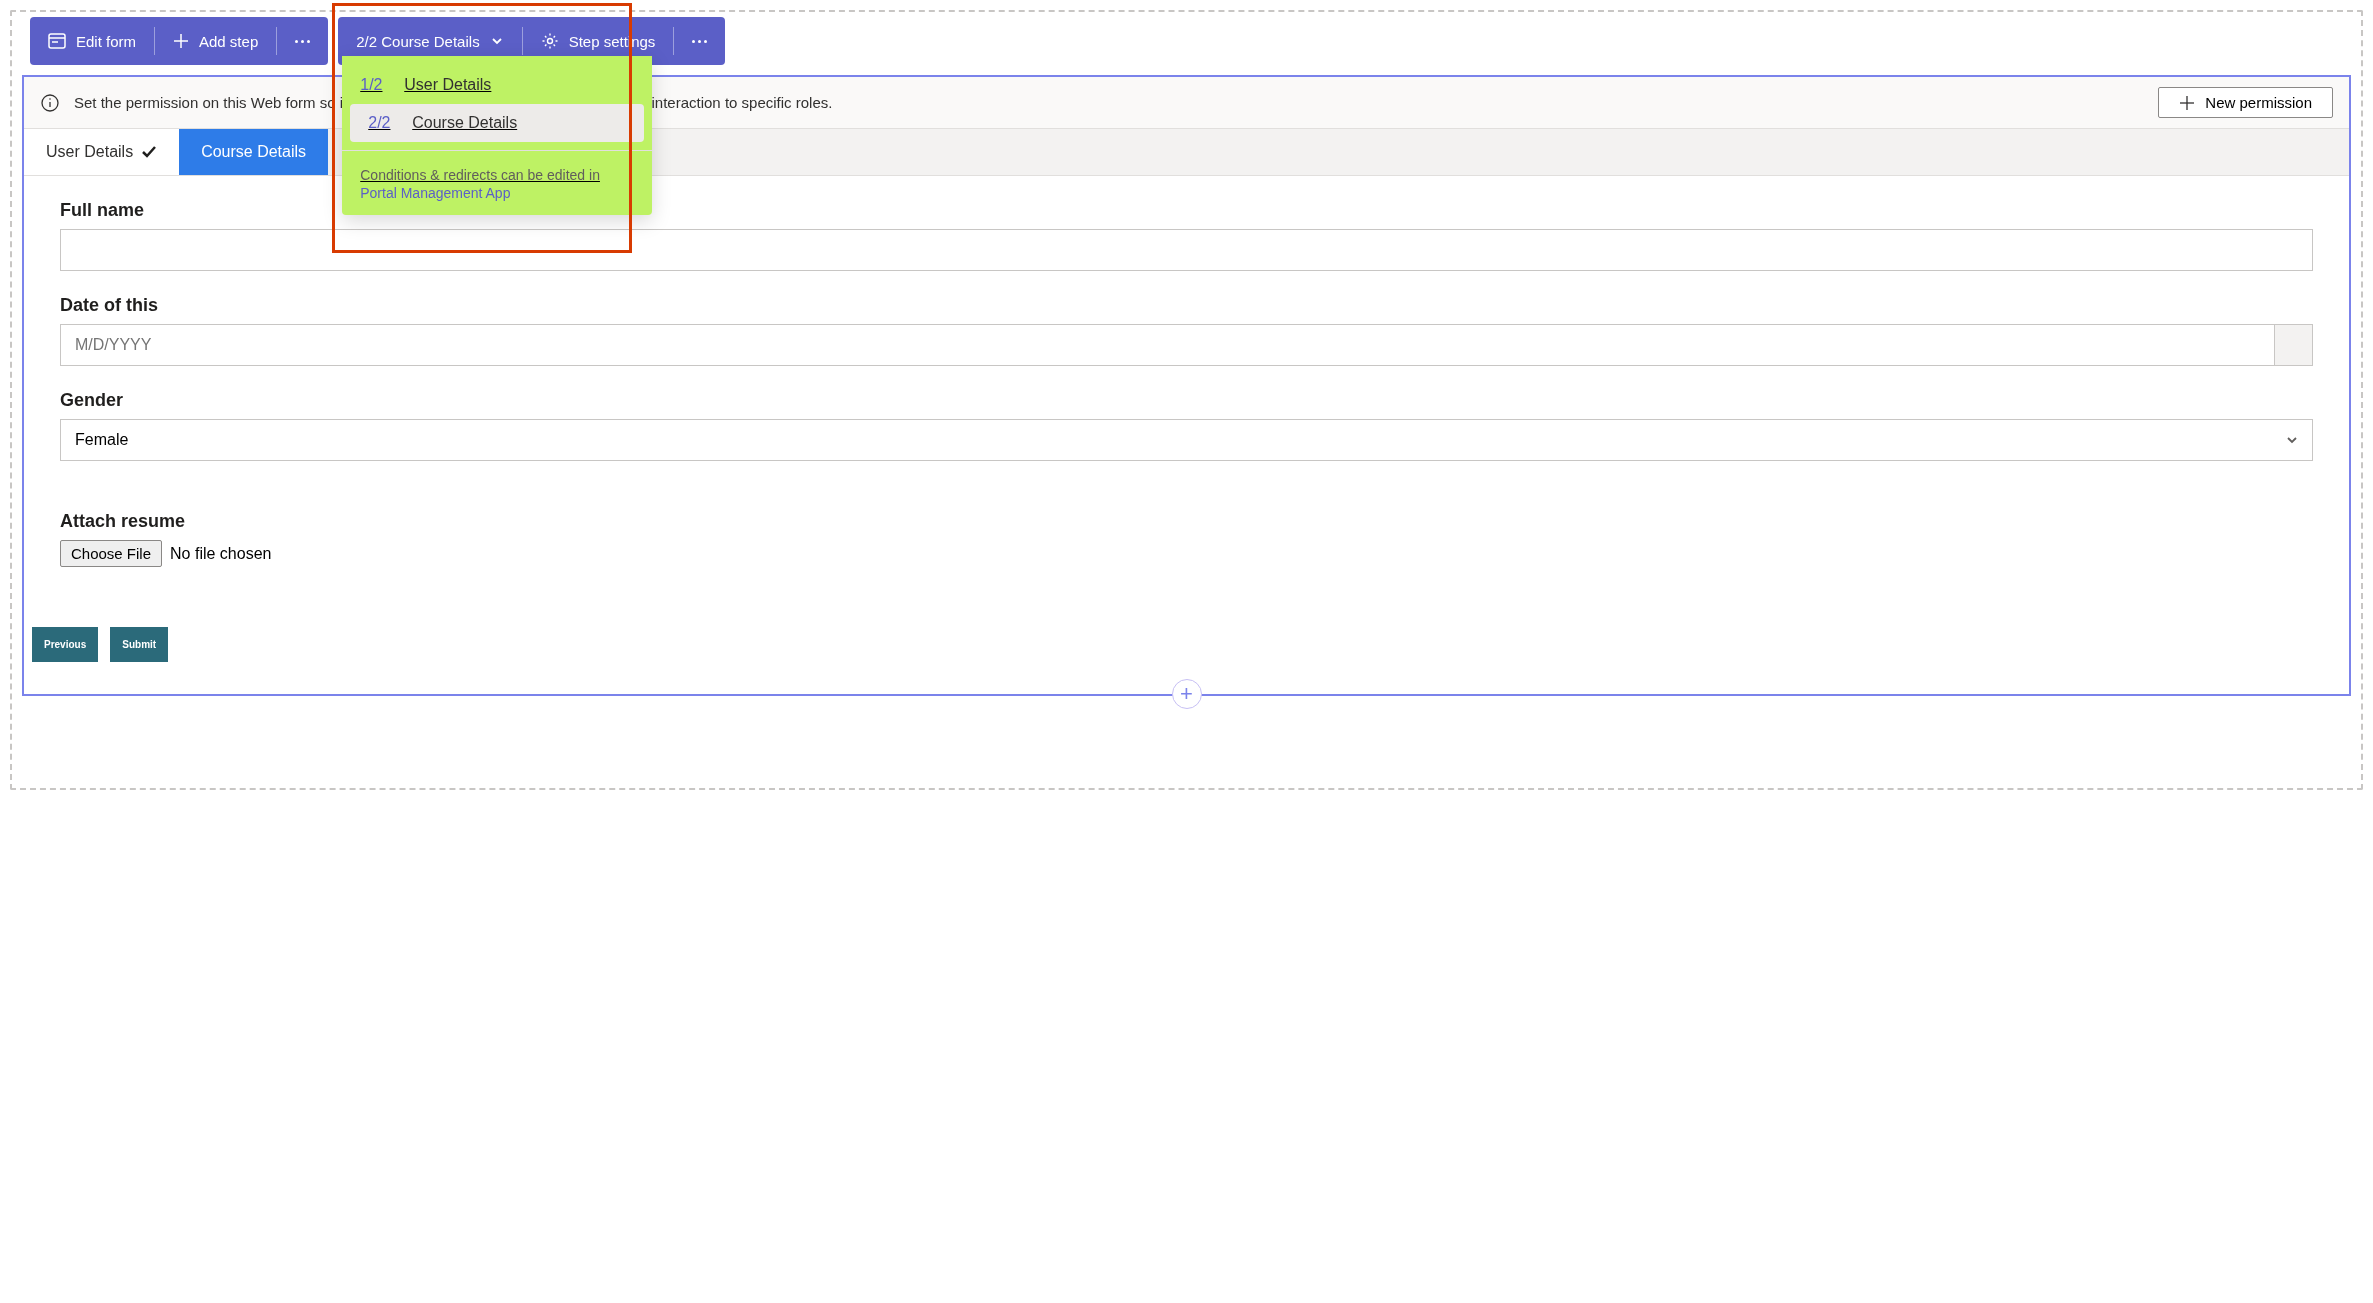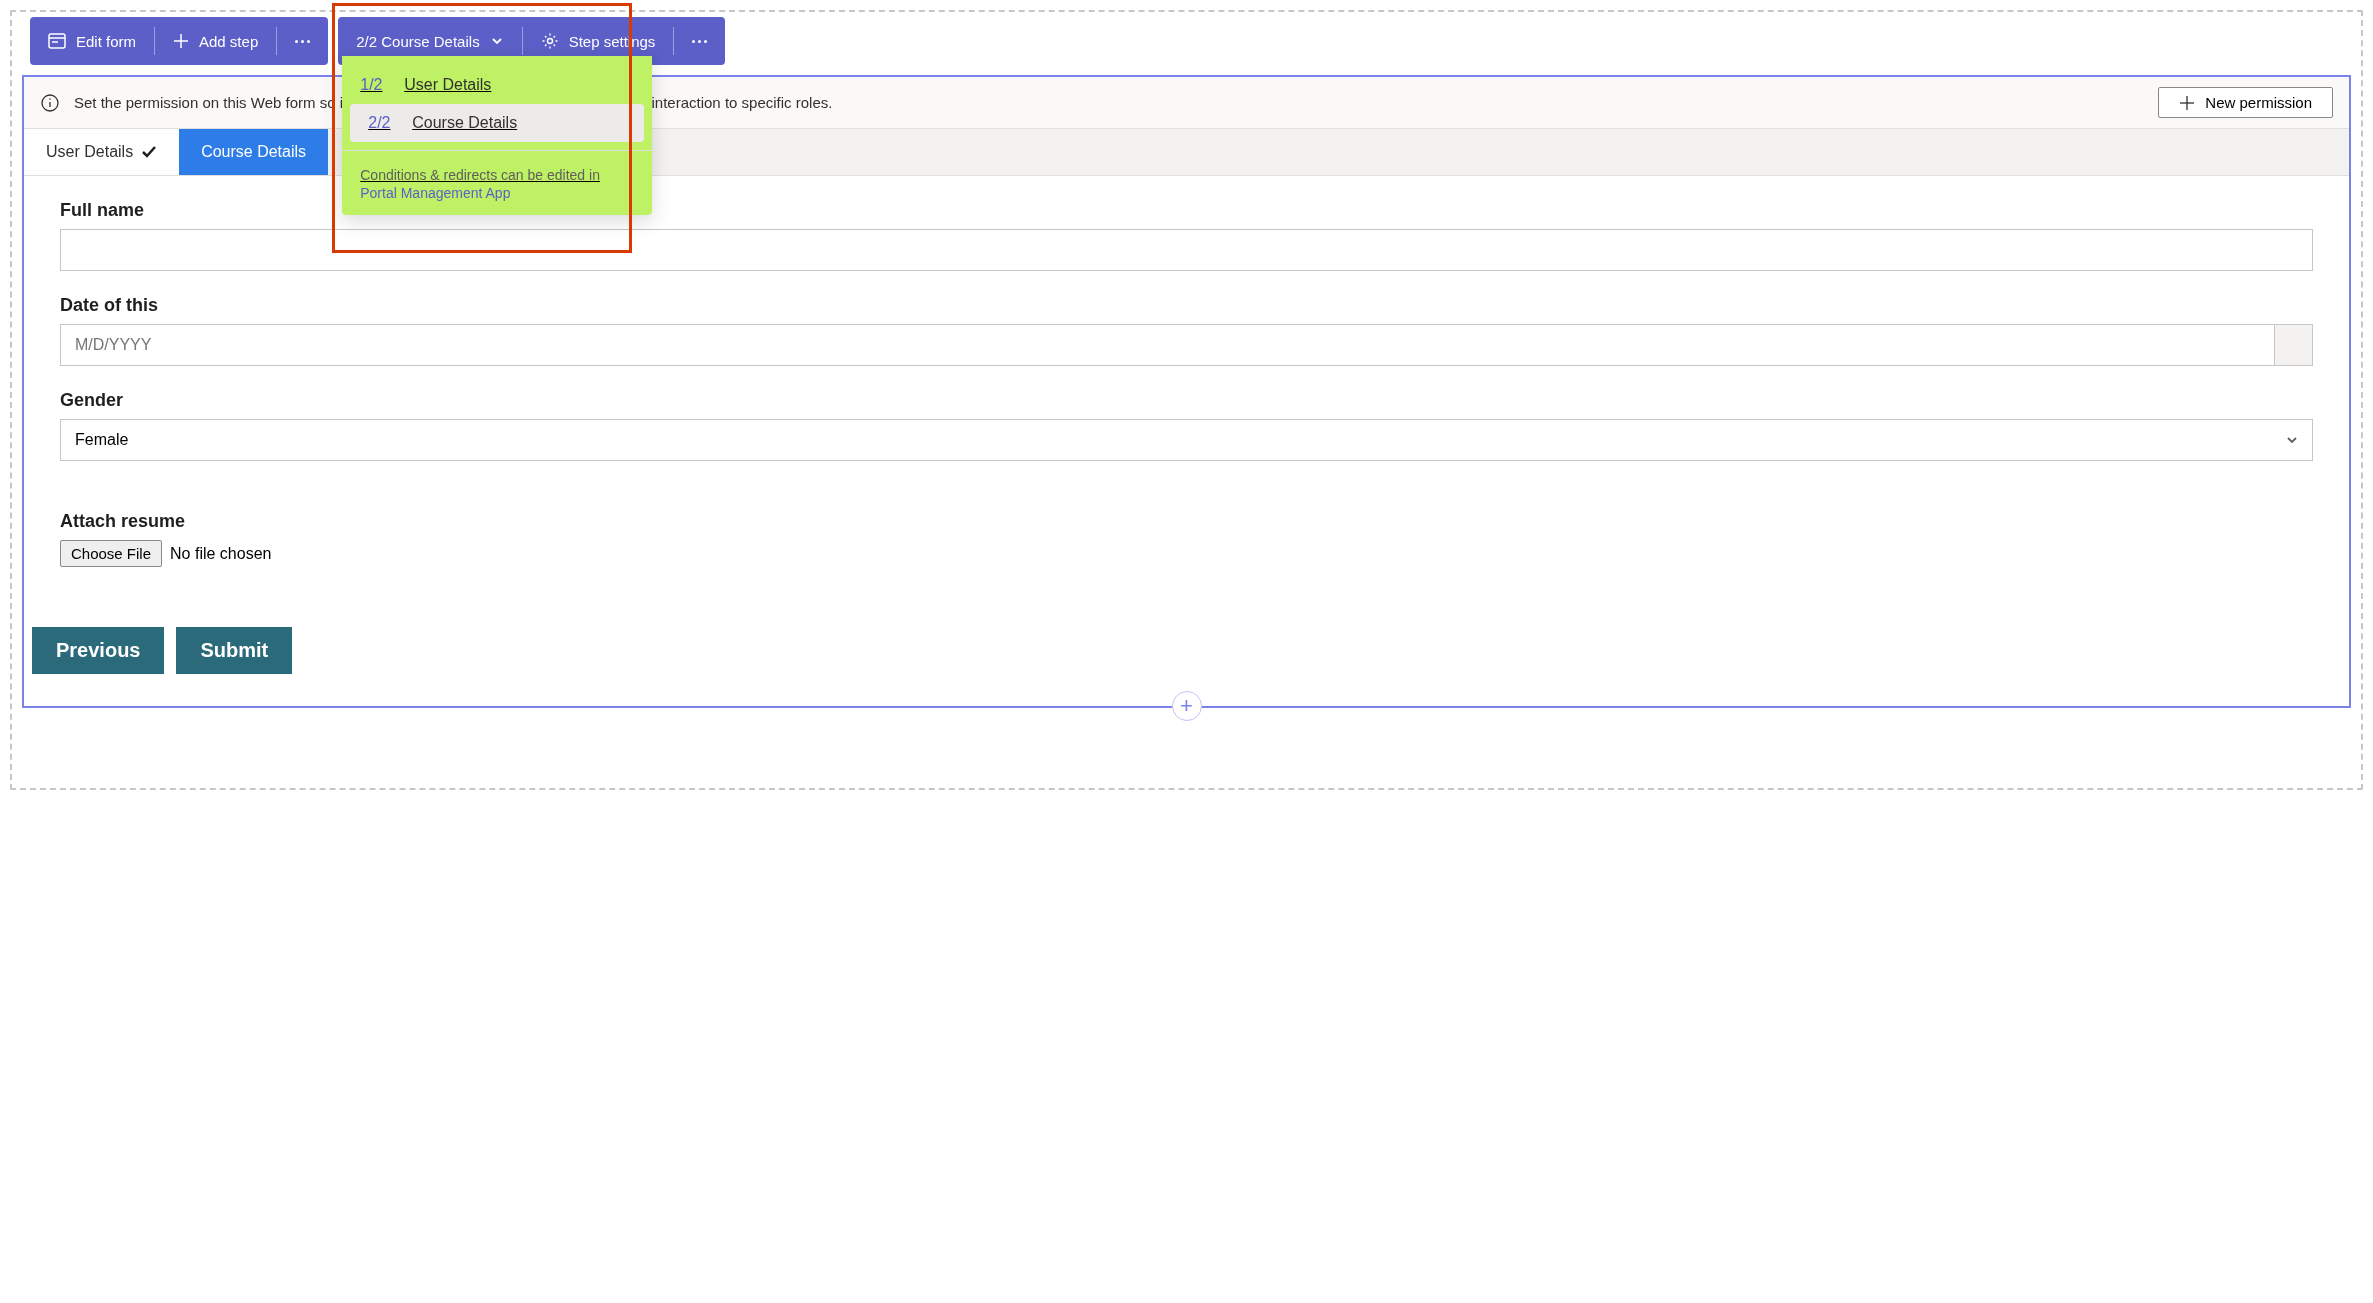--- a/index.html
+++ b/index.html
@@ -221,22 +221,22 @@
       display: flex;
       gap: 12px;
       padding: 0 0 24px 0;
       margin-top: 60px;
       margin-left: -28px;
     }
     .action-btn {
       background: #2b6a7a;
       color: #fff;
       border: none;
-      padding: 12px 24px;
-      font-size: 20px;
+      padding: 12px 12px;
+      font-size: 10px;
       font-weight: 600;
       cursor: pointer;
     }
     .action-btn:first-child { background: #2b6a7a; }
     .add-circle {
       position: absolute;
       bottom: -15px;
       left: 50%;
       transform: translateX(-50%);
       width: 30px;

